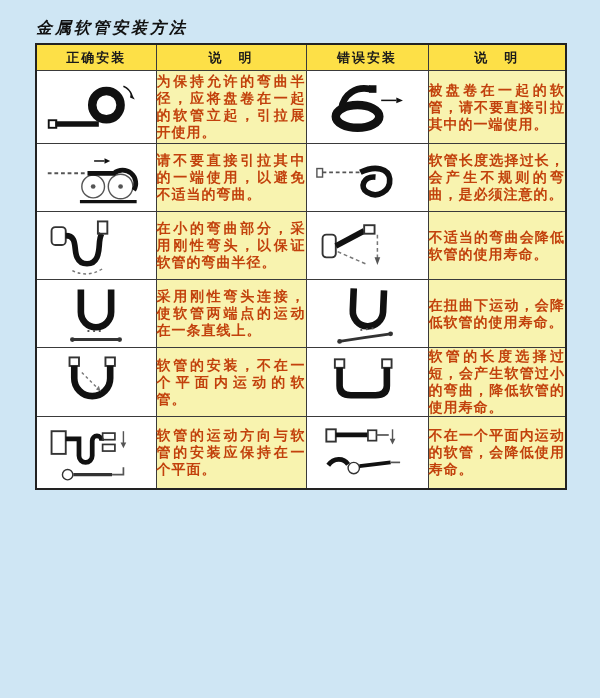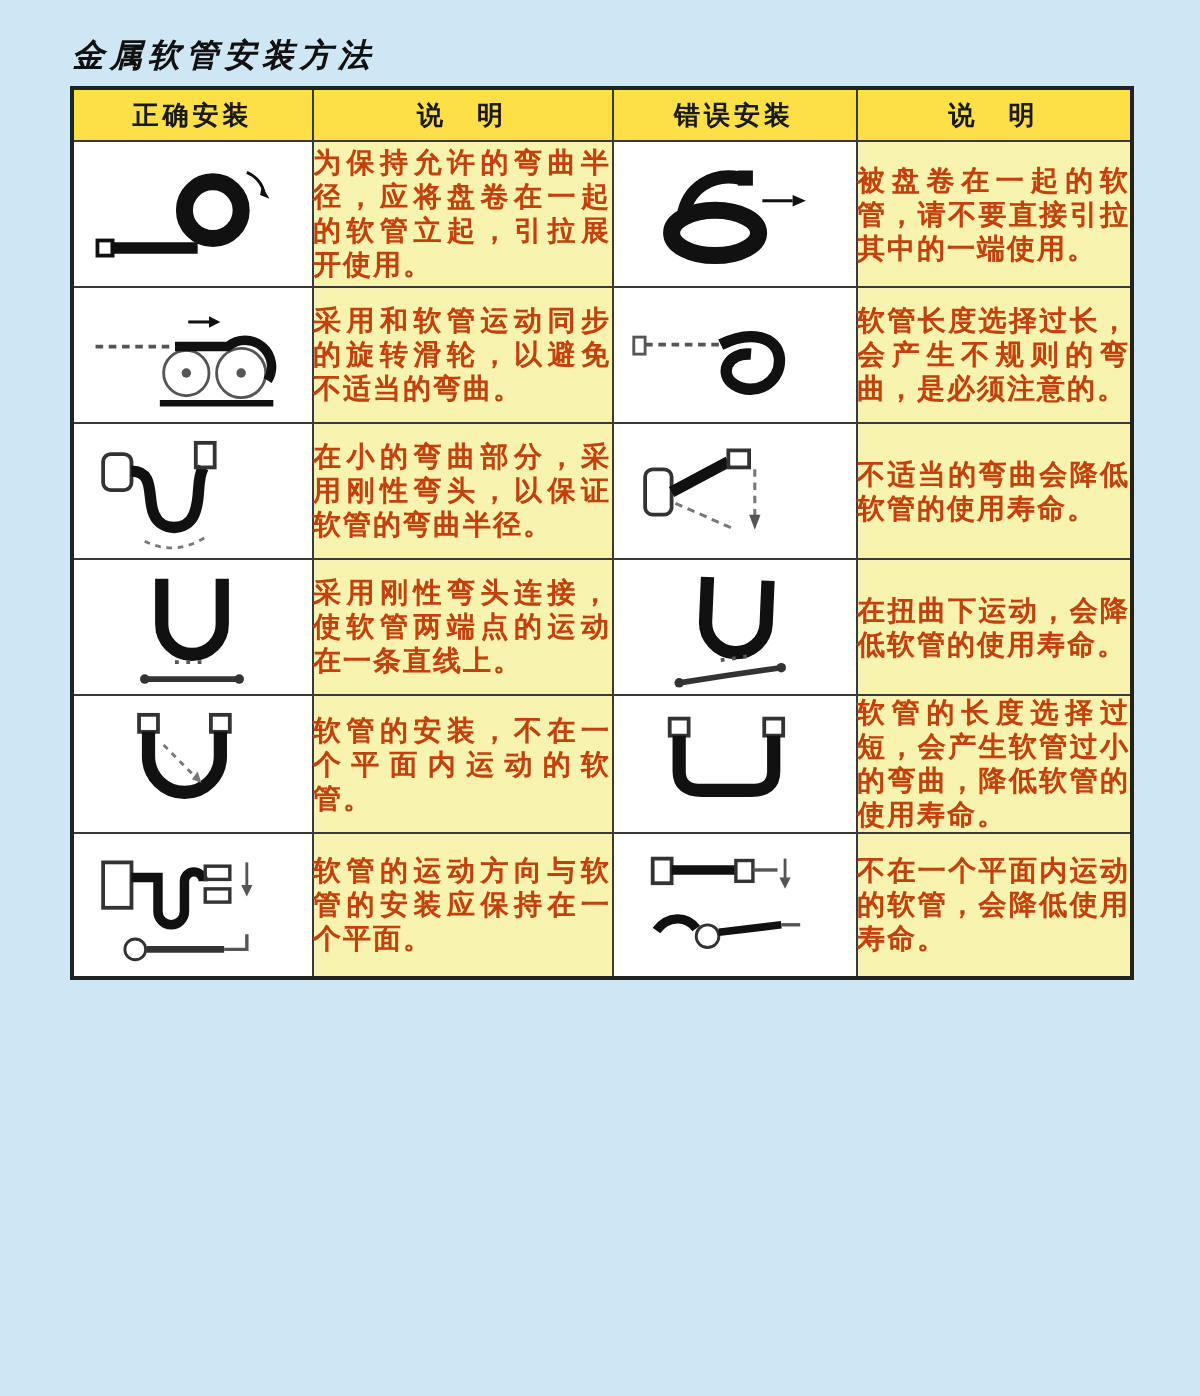--- a/index.html
+++ b/index.html
@@ -119,21 +119,21 @@
             <line x1="53" y1="14" x2="64" y2="14" stroke="#111" stroke-width="1.6"></line>
             <polygon points="64,11 70,14 64,17" fill="#111"></polygon>
             <circle cx="52" cy="41" r="12" fill="none" stroke="#555" stroke-width="1.5"></circle>
             <circle cx="52" cy="41" r="2.5" fill="#555"></circle>
             <circle cx="81" cy="41" r="13" fill="none" stroke="#555" stroke-width="1.5"></circle>
             <circle cx="81" cy="41" r="2.5" fill="#555"></circle>
             <path d="M46 27 L74 27 A14 14 0 0 1 95 45" fill="none" stroke="#111" stroke-width="5"></path>
             <line x1="38" y1="57" x2="98" y2="57" stroke="#111" stroke-width="3.5"></line>
           </svg>
         </td>
-        <td class="txt-cell">采用和软管运动同步的旋转滑轮，以避免不适当的弯曲。</td>
+        <td class="txt-cell">请不要直接引拉其中的一端使用，以避免不适当的弯曲。</td>
         <td class="img-cell">
           <svg class="pic" width="104" height="62" viewBox="0 0 110 64">
             <rect x="2" y="22" width="6" height="9" fill="none" stroke="#555" stroke-width="1.5"></rect>
             <line x1="8" y1="26" x2="48" y2="26" stroke="#555" stroke-width="2" stroke-dasharray="4 3"></line>
             <path d="M48 26 C64 18 78 22 79 33 C80 46 66 54 55 47 C47 42 51 30 64 31" fill="none" stroke="#111" stroke-width="6"></path>
           </svg>
         </td>
         <td class="txt-cell">软管长度选择过长，会产生不规则的弯曲，是必须注意的。</td>
       </tr>
 

